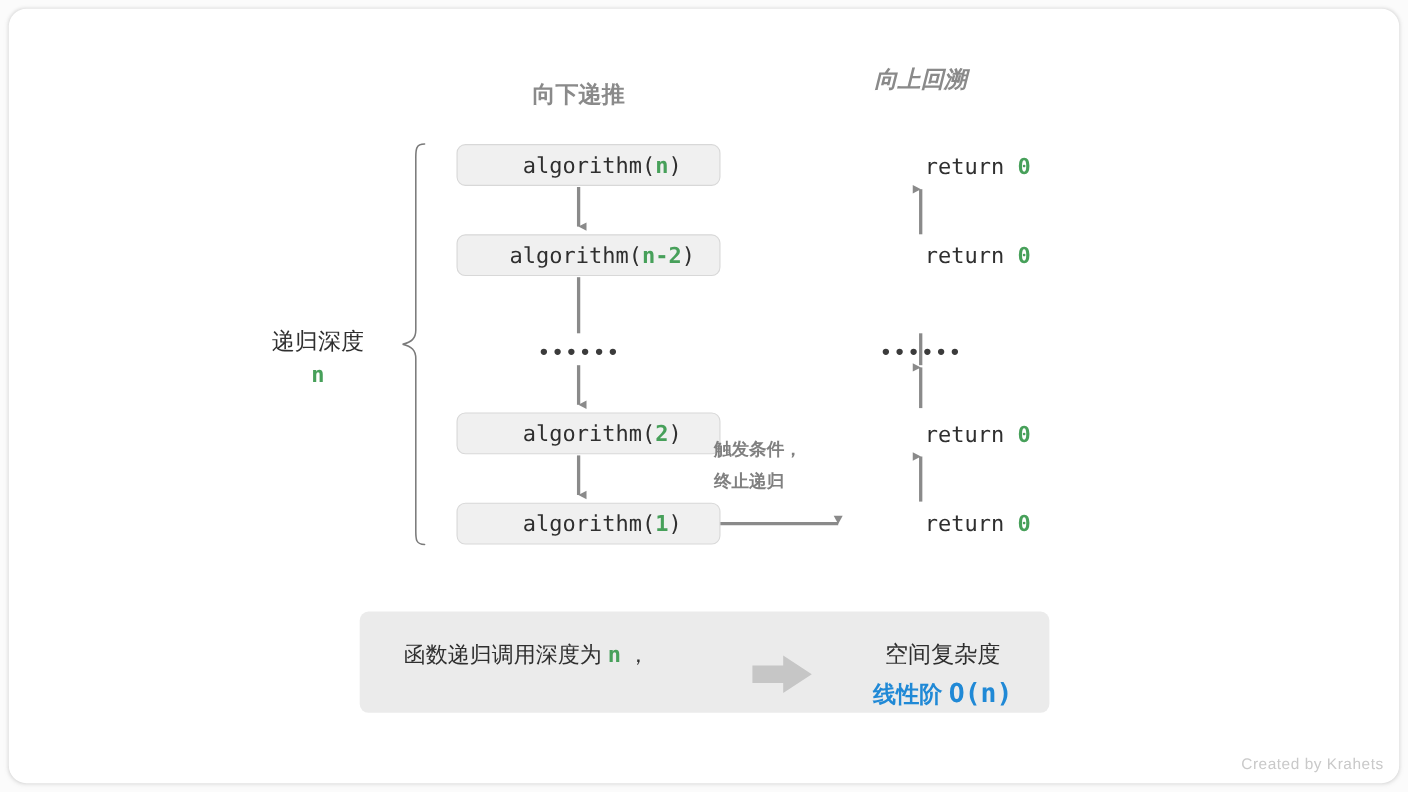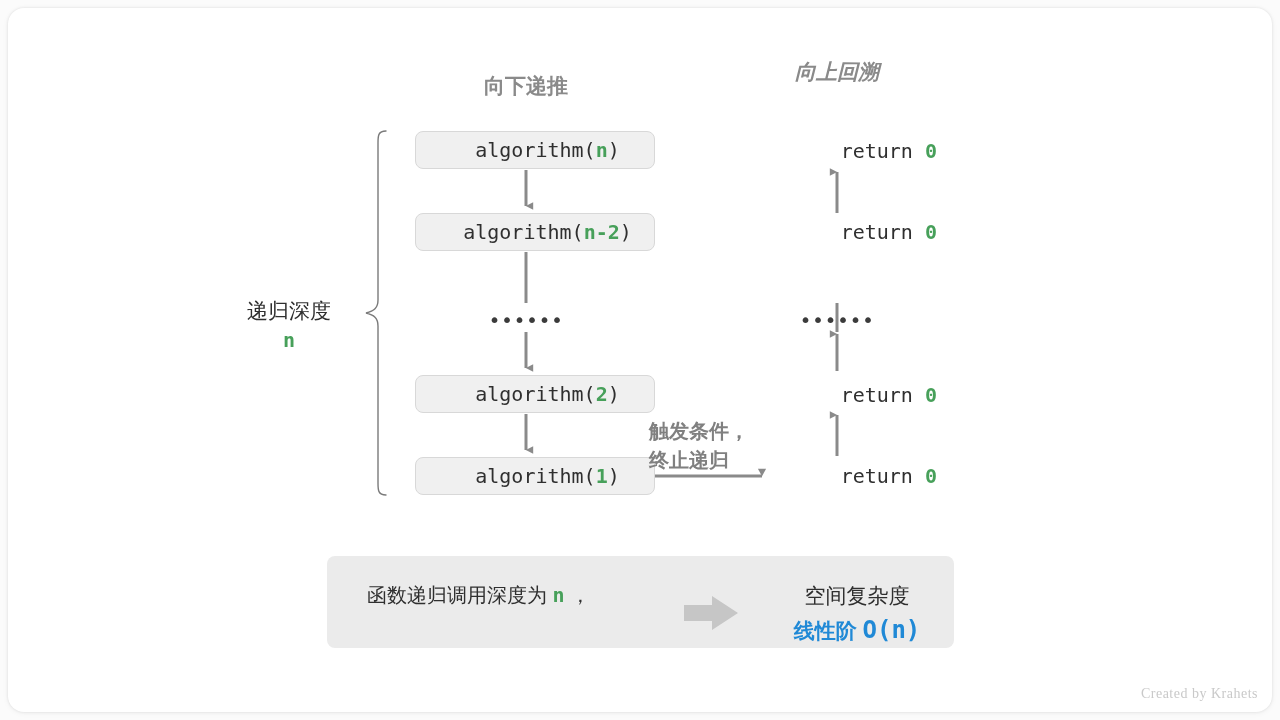--- a/index.html
+++ b/index.html
@@ -107,26 +107,25 @@
     font-family: "DejaVu Sans Mono", "Liberation Mono", monospace;
     font-size: 20px;
     font-weight: bold;
     color: #47a05a;
     line-height: 28px;
   }
 
   
   .mid-note {
     position: absolute;
-    font-size: 20px;
+    font-size: 16px;
     font-weight: bold;
     color: #808080;
     line-height: 29px;
     white-space: nowrap;
-    margin-top: 22px;
   }
 
   
   .summary {
     position: absolute;
     left: 327px;
     top: 556px;
     width: 627px;
     height: 92px;
     background: #ebebeb;
@@ -176,21 +175,21 @@
   .sum-right .t2 .mono {
     font-family: "DejaVu Sans Mono", "Liberation Mono", monospace;
     font-size: 24px;
   }
 
   
   .credit {
     position: absolute;
     right: 22px;
     bottom: 18px;
-    font-family: Liberation Serif, serif;
+    font-family: Liberation Sans, sans-serif;
     font-size: 14px;
     color: #c9c9c9;
     letter-spacing: 0.5px;
     white-space: nowrap;
   }
 
   svg.overlay {
     position: absolute;
     left: 0; top: 0;
     width: 1280px;

